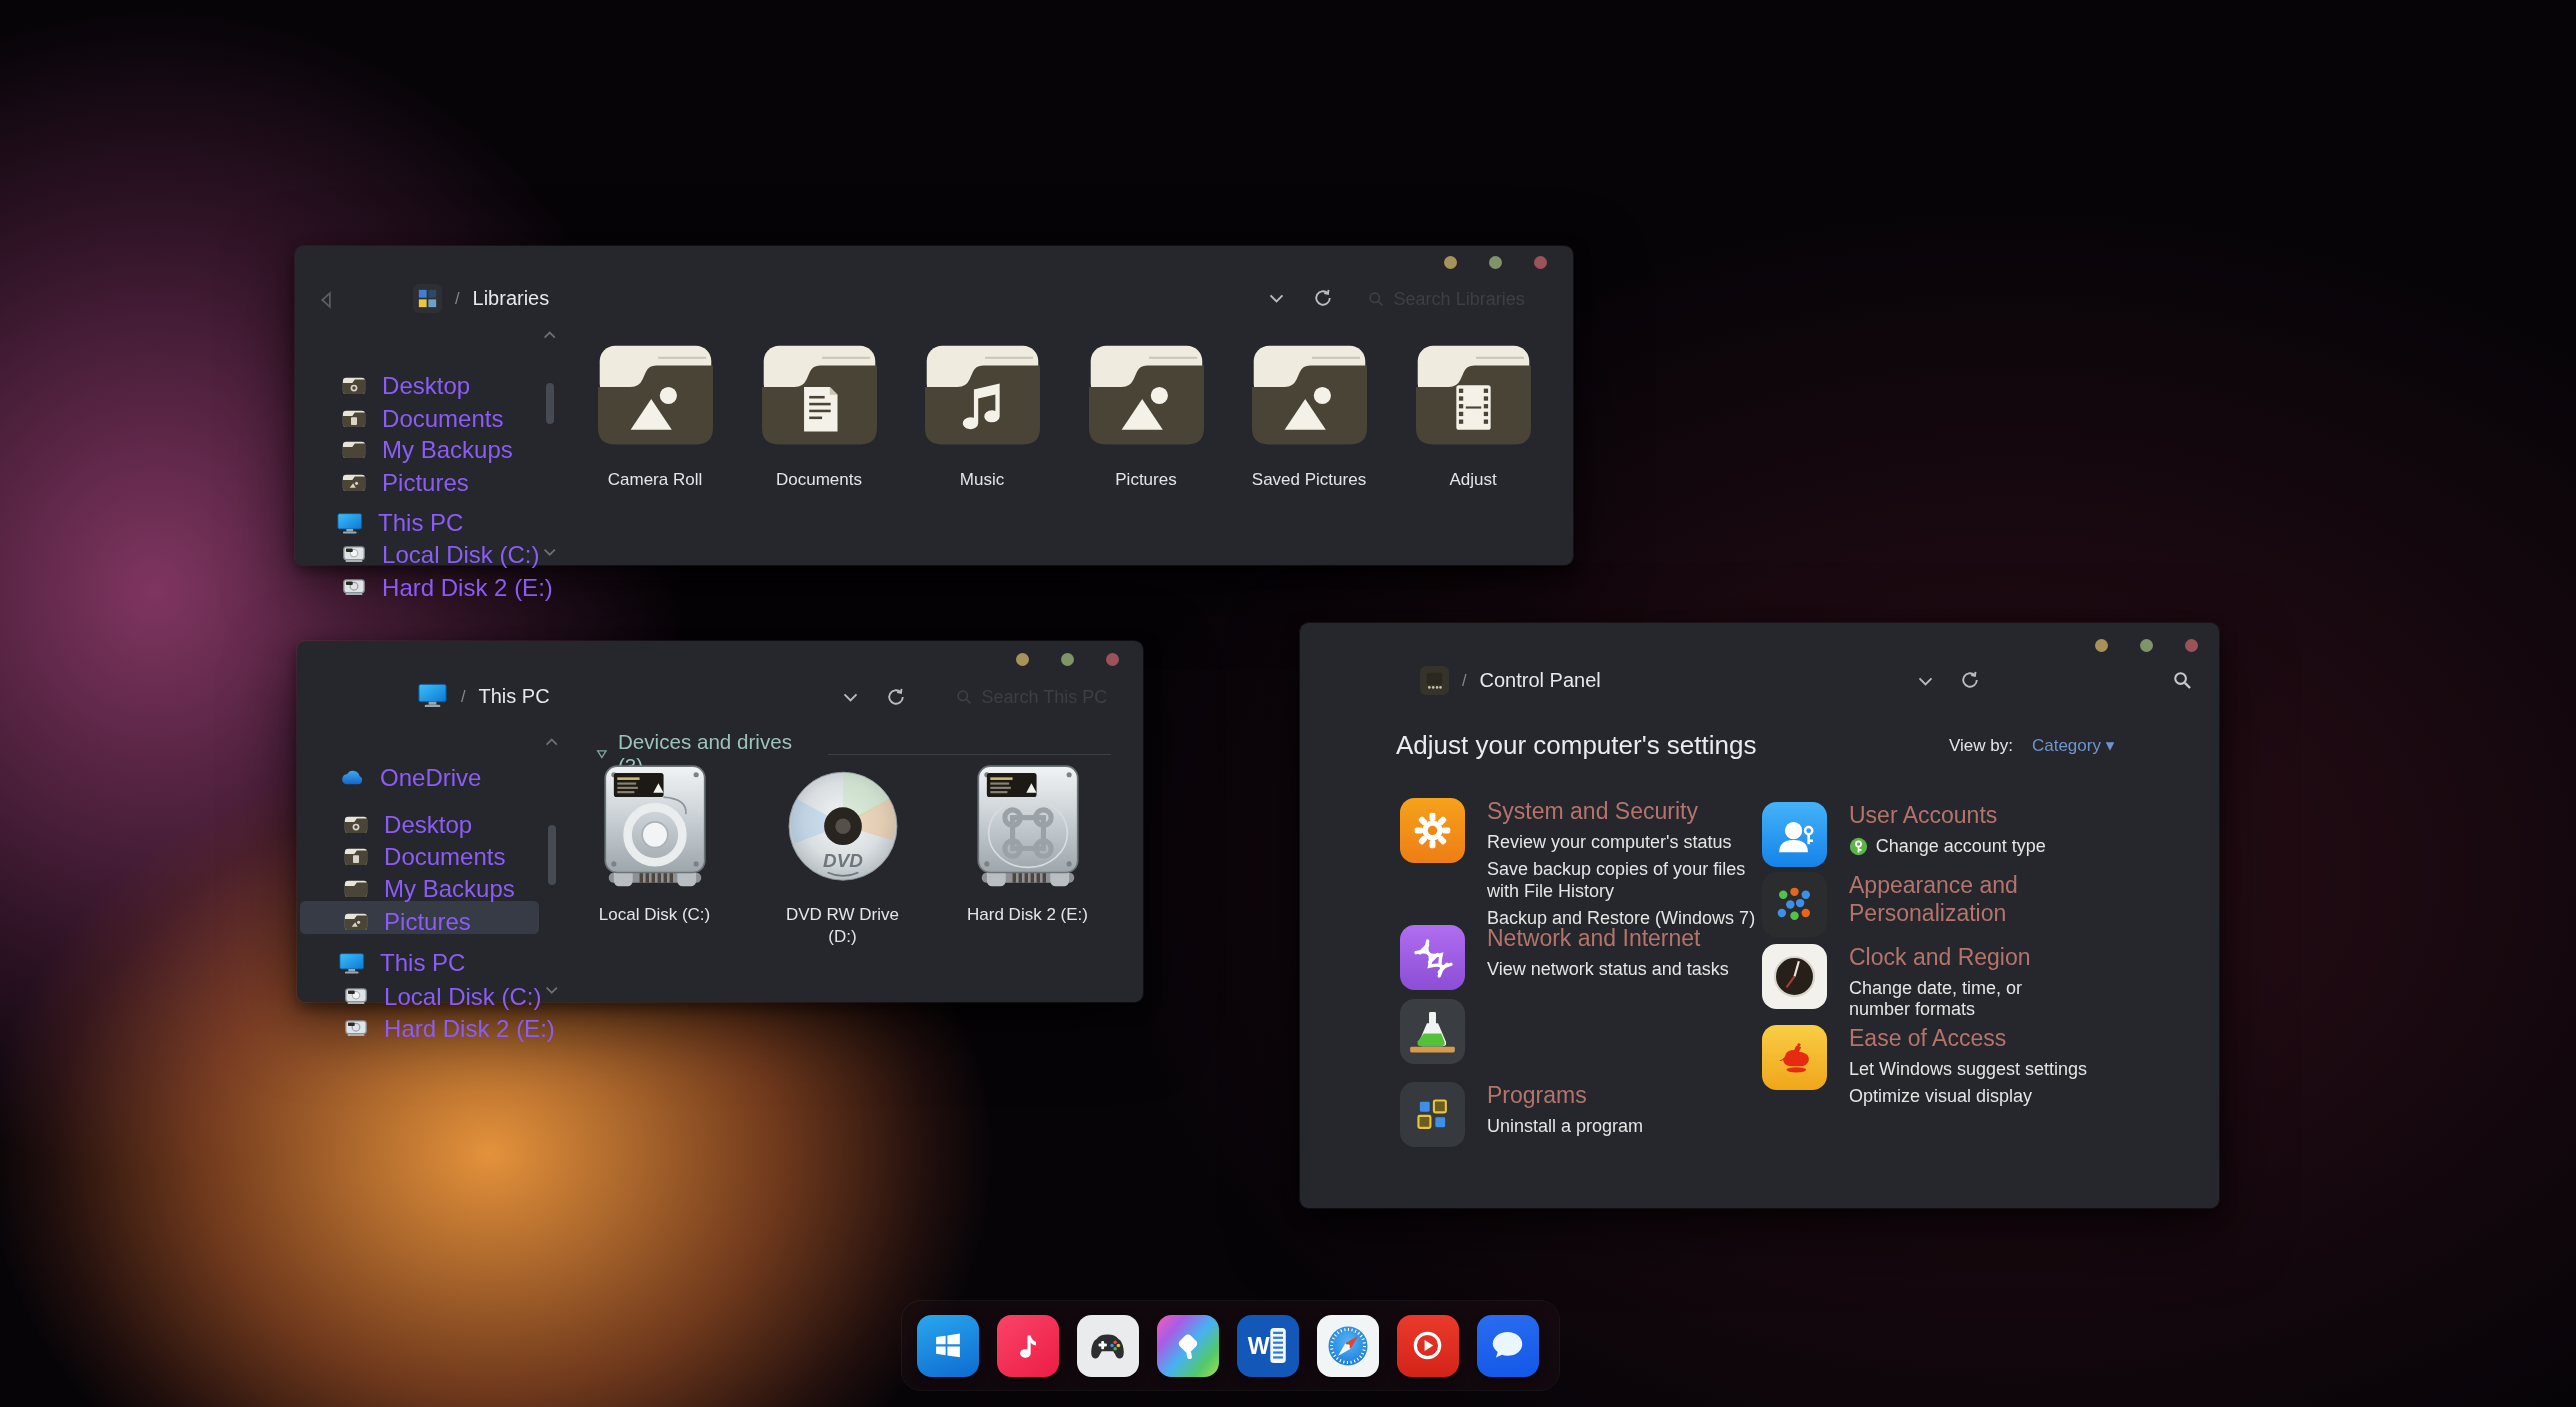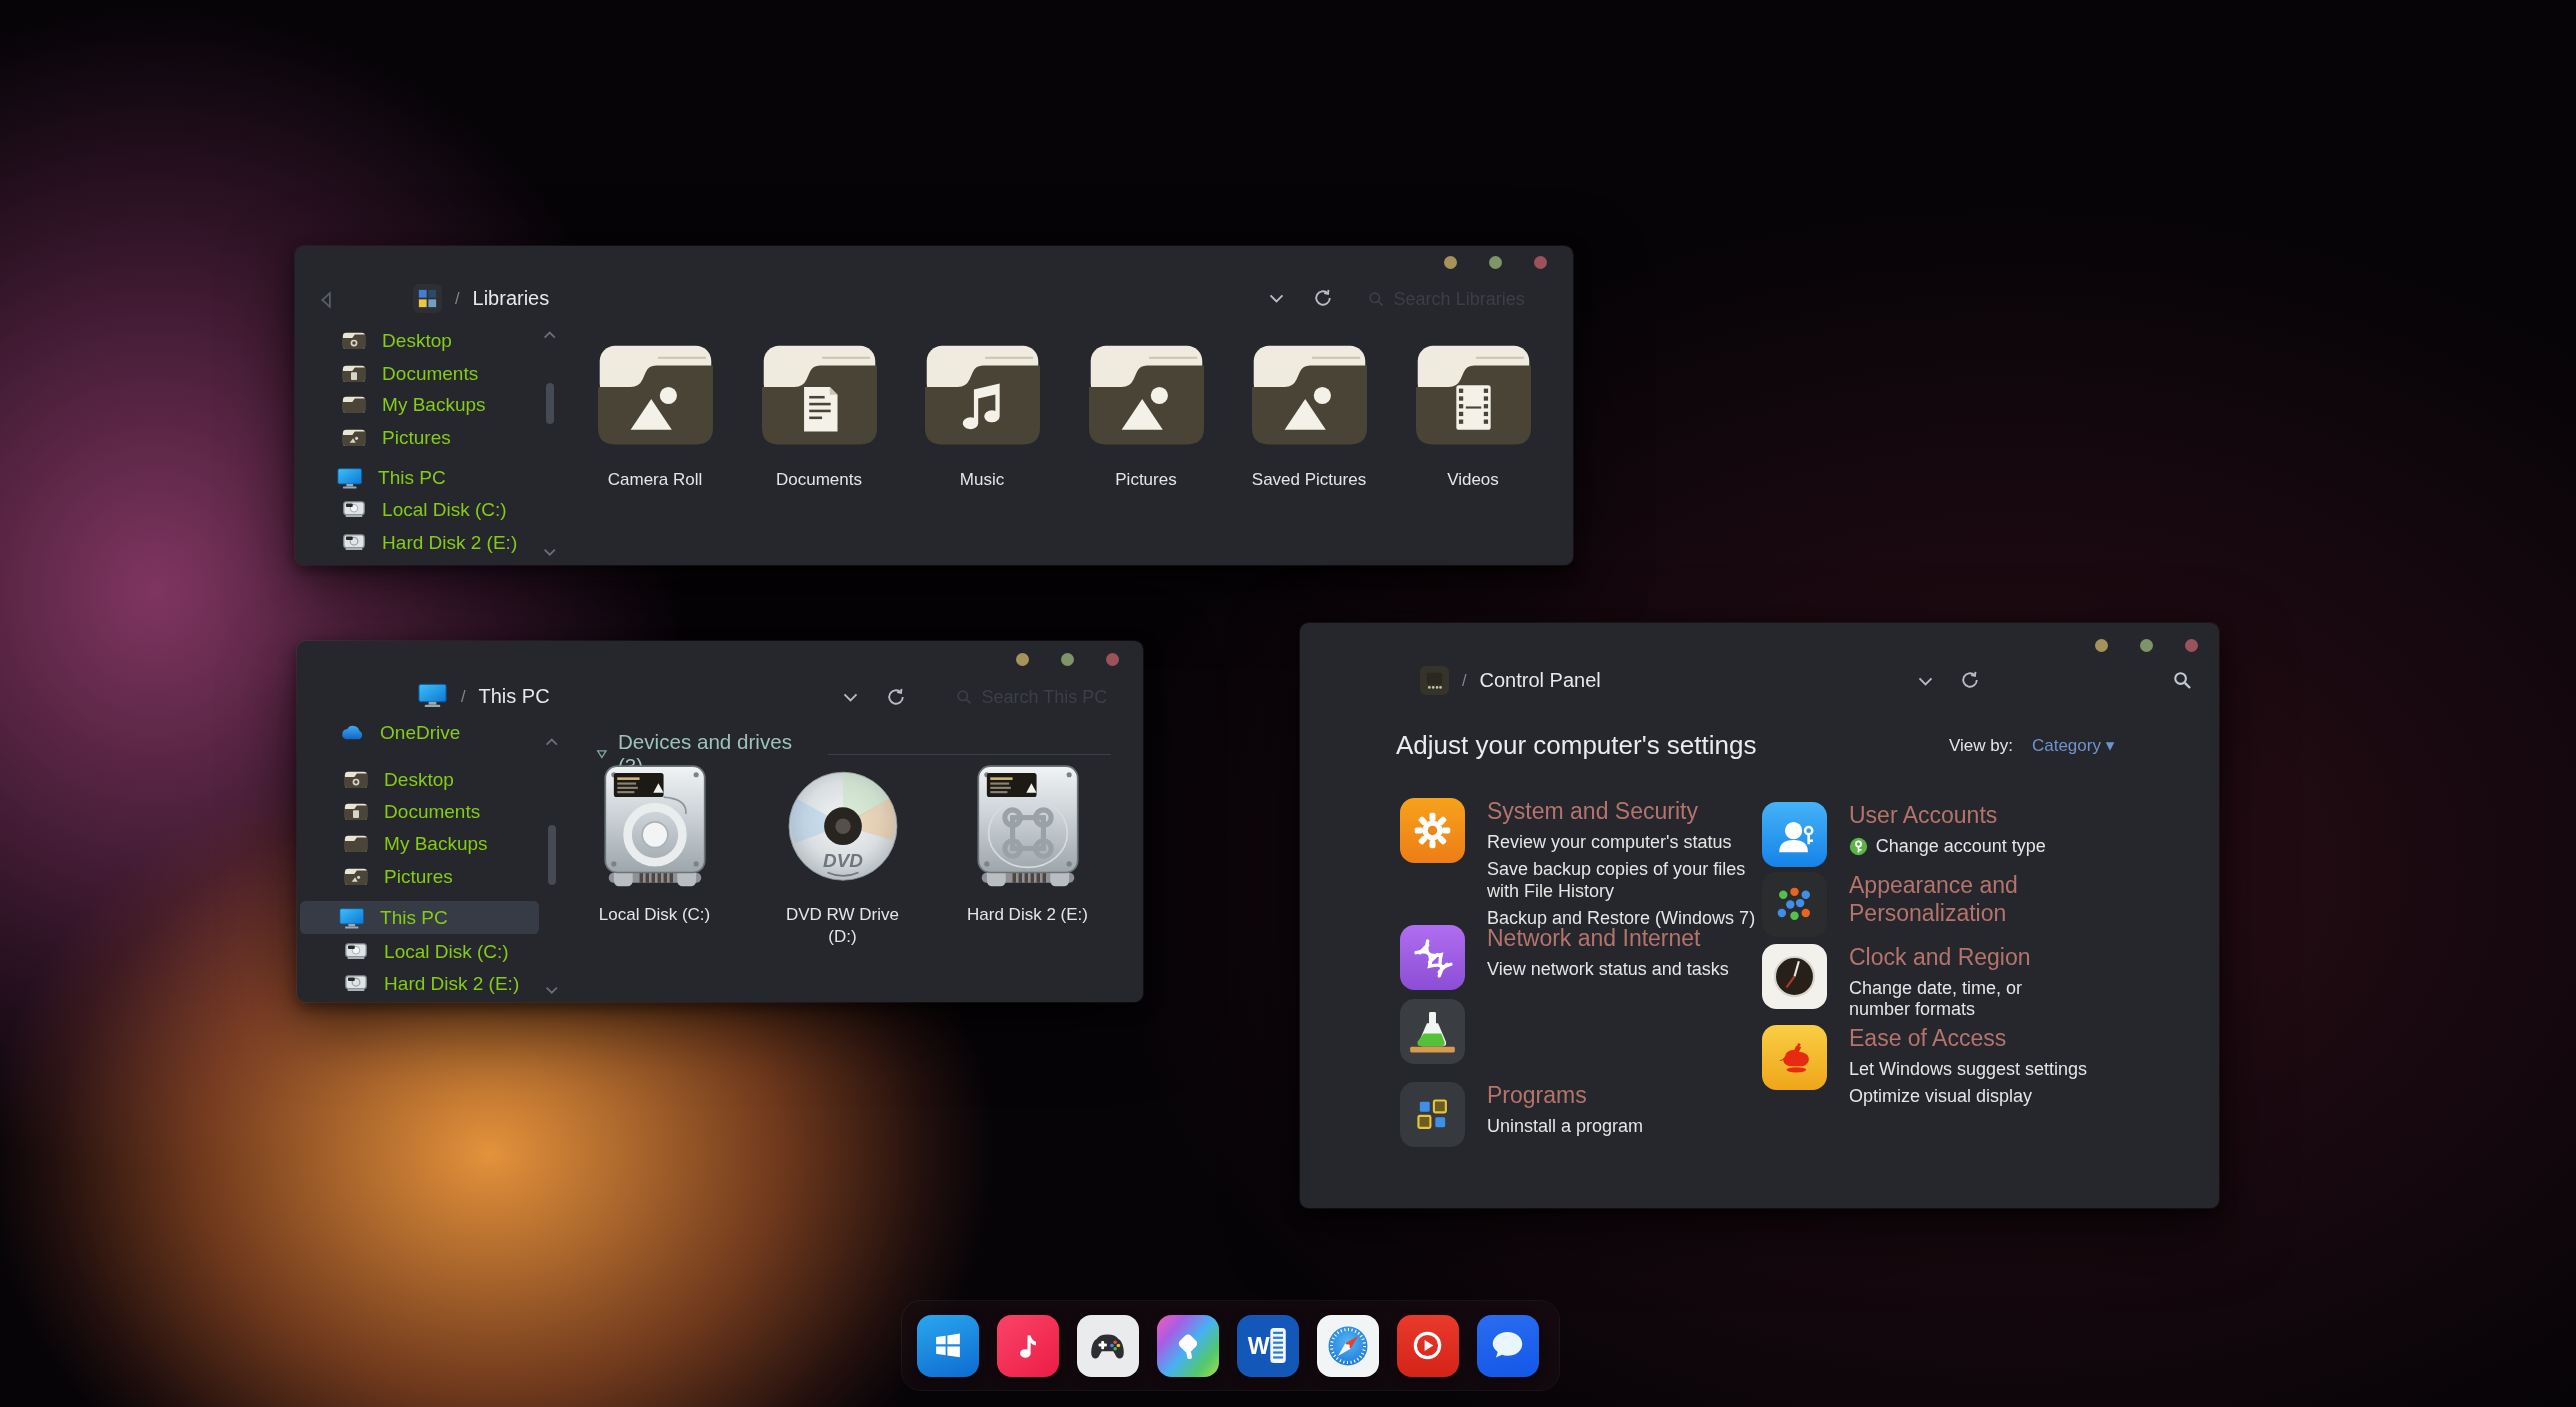--- a/index.html
+++ b/index.html
@@ -13,21 +13,21 @@
   .win{position:absolute;background:#25272c;border-radius:8.6px;
        box-shadow:0 22px 69px rgba(0,0,0,.6),0 5.2px 15.5px rgba(0,0,0,.5);
        outline:0.9px solid rgba(255,255,255,.05);}
   .lights{position:absolute;display:flex;gap:32px;}
   .light{width:13px;height:13px;border-radius:50%;cursor:pointer;}
   .l-min{background:#a7935a}.l-max{background:#7f9468}.l-close{background:#9b525b}
   .crumb{position:absolute;display:flex;align-items:center;gap:13px;}
   .crumb-title{font-size:20px;color:#e6e8eb;}
   .sep{color:#84878e;font-size:16.3px;}
   .ticon{width:29px;height:29px;border-radius:6px;display:flex;align-items:center;justify-content:center;}
-  .side-item{position:absolute;display:flex;align-items:center;gap:14.6px;height:31px;font-size:19px;color:#84cc16;cursor:default;}
+  .side-item{position:absolute;display:flex;align-items:center;gap:14.6px;height:31px;font-size:24px;color:#8b5cf6;cursor:default;margin-top:45px;}
   .side-item .ic{width:27.5px;display:flex;justify-content:center;flex:none;}
   .sel-row{position:absolute;background:#363b45;border-radius:5.2px;}
   .tile{position:absolute;text-align:center;cursor:default;}
   .tile .lbl{font-size:17px;color:#e3e5e8;margin-top:6.9px;line-height:22px;}
   .sect{position:absolute;display:flex;align-items:center;gap:10.3px;font-size:20.6px;color:#9cc2bc;}
   .sect .rule{height:0.9px;background:#3c3f46;flex:none;}
   .dim-search{position:absolute;display:flex;align-items:center;gap:8.6px;color:#3c3f46;font-size:18px;}
   .thumb{position:absolute;width:7.7px;border-radius:4.3px;background:#454a53;}
   .cat{position:absolute;display:flex;gap:22px;}
   .cat-icon{width:65px;height:65px;border-radius:14.6px;flex:none;display:flex;align-items:center;justify-content:center;}
@@ -269,21 +269,21 @@
           <rect x="58" y="84" width="5" height="5" fill="#4a4436"></rect>
           <rect x="58" y="93" width="5" height="5" fill="#4a4436"></rect>
           <rect x="58" y="102" width="5" height="5" fill="#4a4436"></rect>
         <rect x="87" y="66" width="5" height="5" fill="#4a4436"></rect>
           <rect x="87" y="75" width="5" height="5" fill="#4a4436"></rect>
           <rect x="87" y="84" width="5" height="5" fill="#4a4436"></rect>
           <rect x="87" y="93" width="5" height="5" fill="#4a4436"></rect>
           <rect x="87" y="102" width="5" height="5" fill="#4a4436"></rect>
         <line x1="66" y1="88" x2="84" y2="88" stroke="#4a4436" stroke-width="2.5"></line>
       </svg>
-      <div class="lbl">Videos</div>
+      <div class="lbl">Adjust</div>
     </div>
   </div>
 
   <div class="win" style="left:297px;top:641px;width:846px;height:361px;">
     <div class="lights" style="top:12px;right:24px;">
       <span class="light l-min"></span>
       <span class="light l-max"></span>
       <span class="light l-close"></span>
     </div>
     <div class="crumb" style="left:120px;top:41px;">

